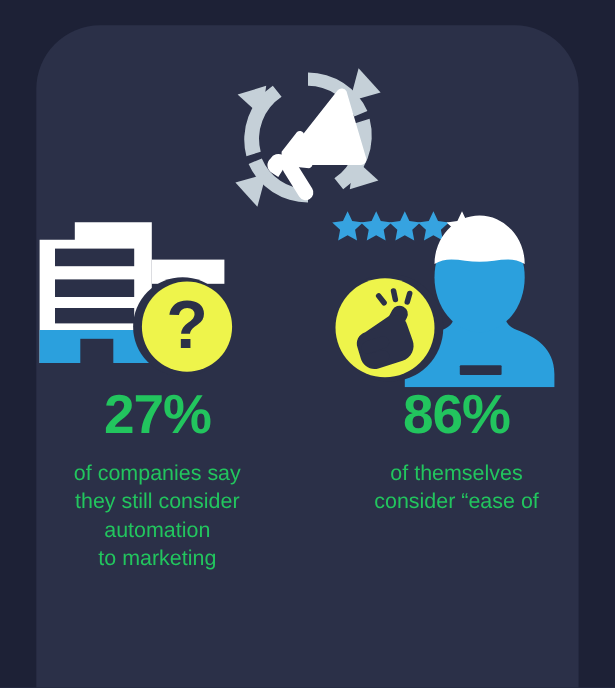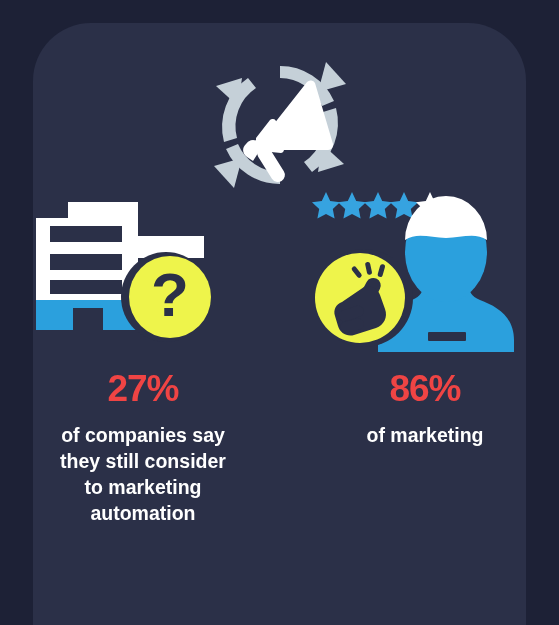--- a/index.html
+++ b/index.html
@@ -38,42 +38,41 @@
   #hero-icon svg { display: block; }
 
   
   .stat-col {
     position: absolute;
     top: 190px;
     width: 246px;
     text-align: center;
   }
   #stat-col-left  { left: 20px; }
-  #stat-col-right { left: 302px; }
+  #stat-col-right { left: 292px; }
 
   .icon-stage {
     position: relative;
     width: 246px;
     height: 162px;
   }
   .icon-stage svg { display: block; }
 
   .stat-value {
-    color: #ef4444;
-    font-size: 37px;
+    color: #22c55e;
+    font-size: 50px;
     font-weight: bold;
     letter-spacing: -1px;
     line-height: 1;
-    margin-top: 18px;
   }
 
   .stat-caption {
-    color: #ffffff;
+    color: #22c55e;
     font-size: 19.5px;
-    font-weight: bold;
+    font-weight: normal;
     line-height: 1.33;
     margin-top: 16px;
     padding: 0 6px;
   }
   .stat-caption .line { display: block; white-space: nowrap; }
 </style>
 </head>
 <body>
 
 <div id="panel"></div>
@@ -128,22 +127,22 @@
       <circle cx="150" cy="107" r="41" fill="#eef44b"></circle>
       <text x="150" y="126" text-anchor="middle" font-family="Liberation Sans, sans-serif" font-size="62" font-weight="bold" fill="#2b3048">?</text>
     </svg>
   </div>
 
   <div class="stat-value">27%</div>
 
   <div class="stat-caption">
     <span class="line">of companies say</span>
     <span class="line">they still consider</span>
+    <span class="line">automation</span>
     <span class="line">to marketing</span>
-    <span class="line">automation</span>
   </div>
 </div>
 
 <div class="stat-col" id="stat-col-right">
 
   <div class="icon-stage">
     <svg width="246" height="162" viewBox="0 0 246 162" xmlns="http://www.w3.org/2000/svg">
 
       <g>
         <path d="M24 2 l4.2 8.9 9.8 1.3 -7.2 6.7 1.8 9.7 -8.6 -4.7 -8.6 4.7 1.8 -9.7 -7.2 -6.7 9.8 -1.3 z" fill="#36a3e0"></path>
@@ -173,15 +172,16 @@
         <path d="M40 112 c-6 2 -9 8 -7 14 l3 10 c2 7 9 11 16 9 l22 -7 c8 -3 12 -11 9 -19 l-5 -14 c-2 -7 -9 -10 -16 -8 z"></path>
         <rect x="36" y="118" width="26" height="11" rx="5.5" transform="rotate(-18 49 123)"></rect>
         <rect x="38" y="130" width="24" height="11" rx="5.5" transform="rotate(-14 50 135)"></rect>
       </g>
     </svg>
   </div>
 
   <div class="stat-value">86%</div>
 
   <div class="stat-caption">
-    <span class="line">of  marketing</span>
+    <span class="line">of  themselves</span>
+    <span class="line">consider “ease of</span>
   </div>
 </div>
 
 </body></html>

